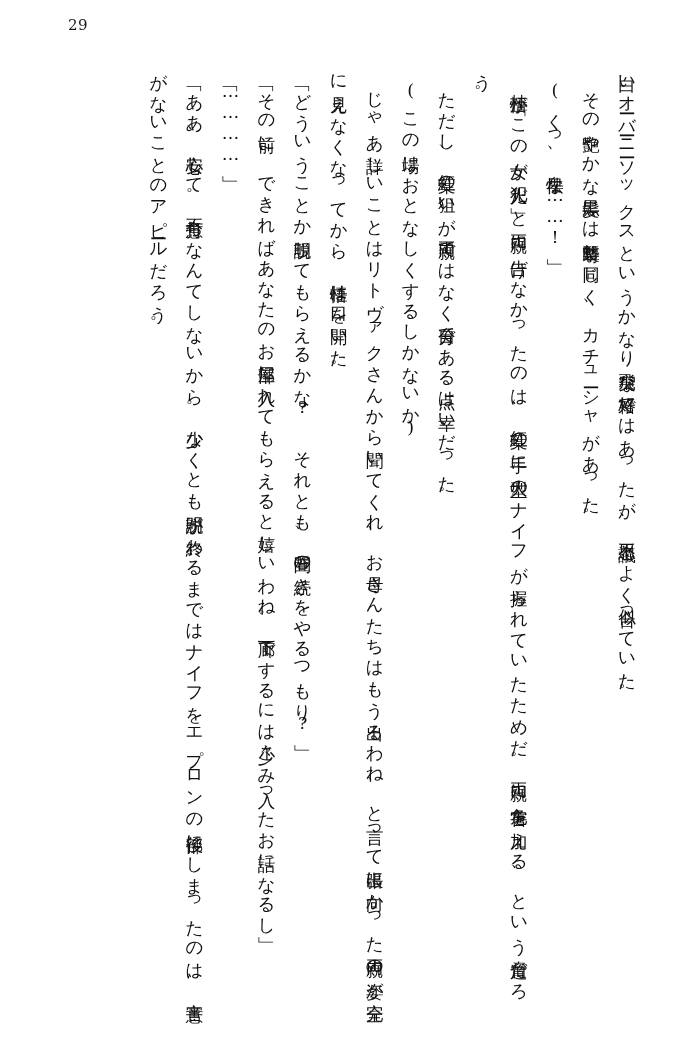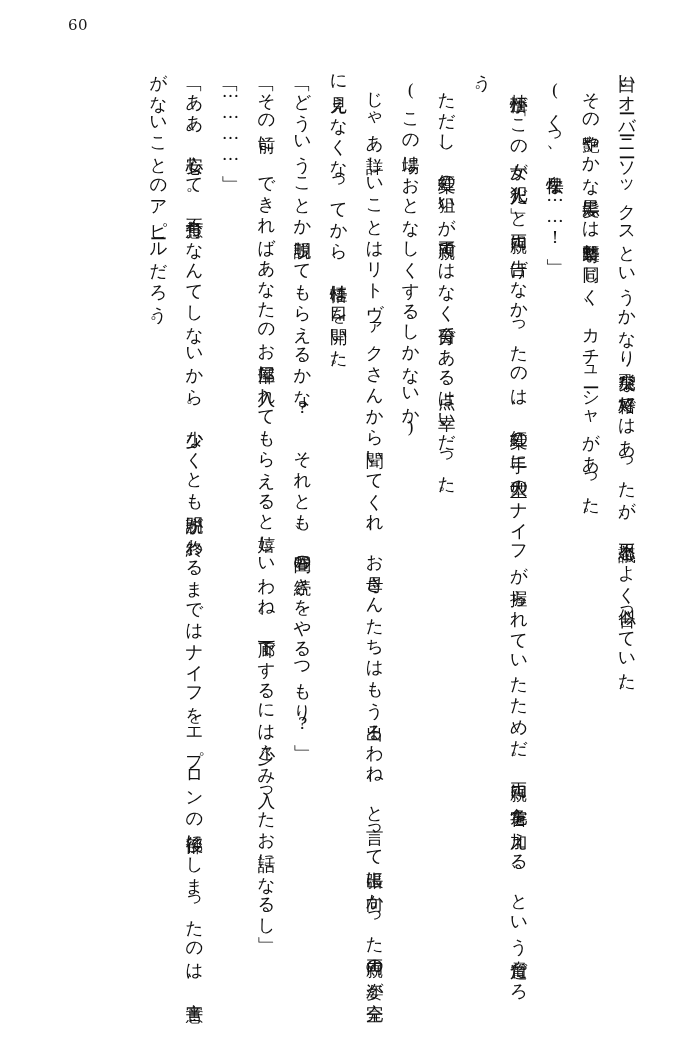--- a/index.html
+++ b/index.html
@@ -46,21 +46,21 @@
     text-indent: 0;
   }
   .body-text p.ind {
     text-indent: 1em;
   }
 </style>
 </head>
 <body>
 
 <div class="page">
-  <div class="page-number">60</div>
+  <div class="page-number">29</div>
   <div class="body-text">
     <p class="p0">白いオーバーニーソックスというかなり突飛な格好ではあったが、不思議とよく似合っていた。</p>
     <p class="ind">その艶やかな黒髪には襲撃時と同じく、カチューシャがあった。</p>
     <p class="ind">(くっ、卑怯な……!」</p>
     <p class="ind">桂悟が「この女が犯人だ」と両親に告げなかったのは、紅葉の手に大型のナイフが握られていたためだ。両親に危害を加える、という脅迫だろう。</p>
     <p class="ind">ただし、紅葉の狙いが両親ではなく自分である点は幸いだった。</p>
     <p class="ind">(この場はおとなしくするしかないか)</p>
     <p class="ind">じゃあ詳しいことはリトヴァクさんから聞いてくれ、お母さんたちはもう出るわね、と言って出張に向かった両親の姿が完全に見えなくなってから、桂悟は口を開いた。</p>
     <p class="ind">「どういうことか説明してもらえるかな? それとも、昼間の続きをやるつもり?」</p>
     <p class="ind">「その前に、できればあなたのお部屋に入れてもらえると嬉しいわね。廊下でするには少々こみ入ったお話になるし」</p>

